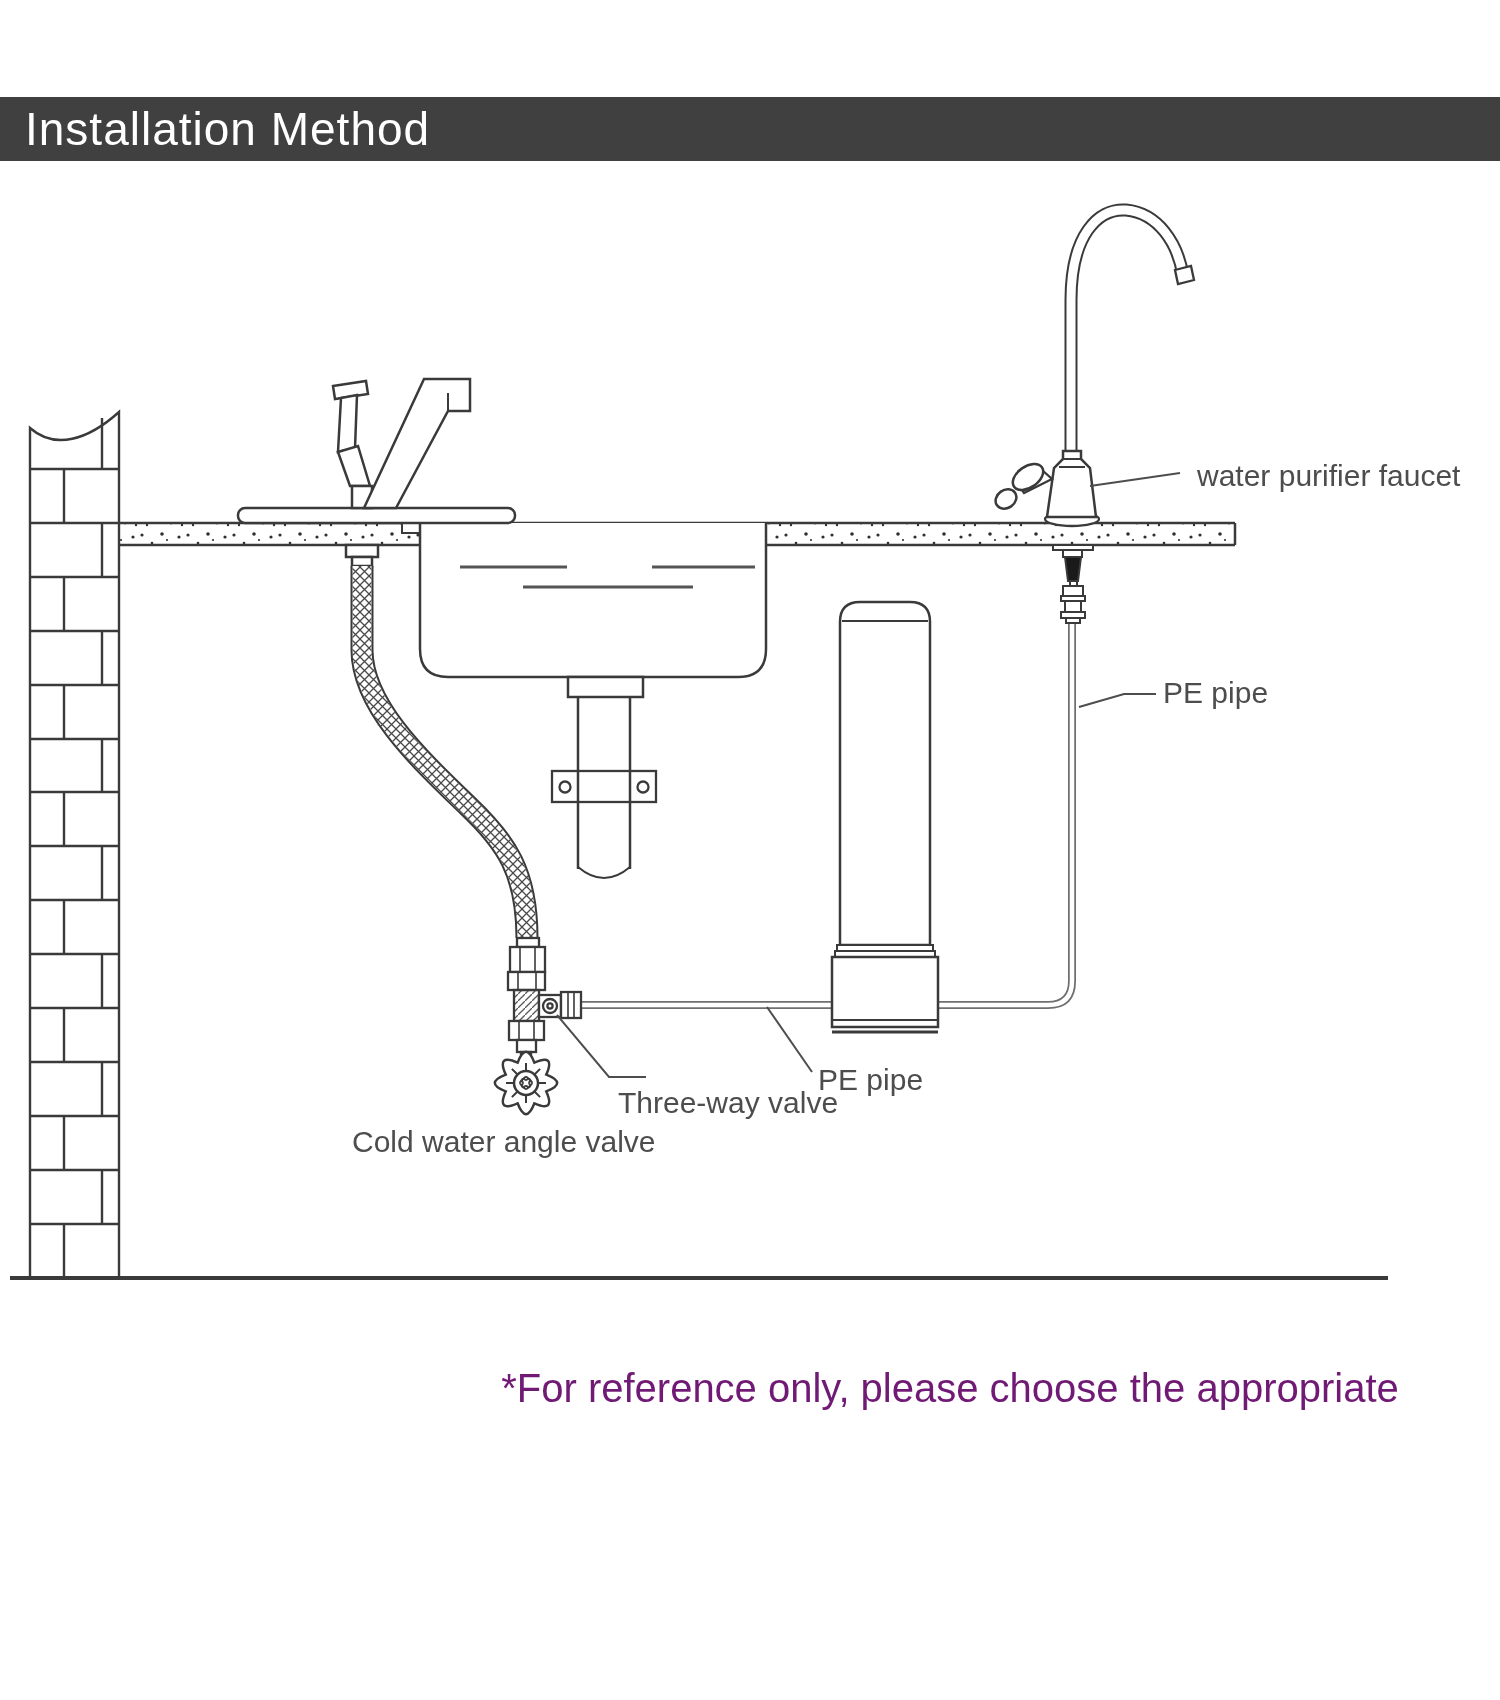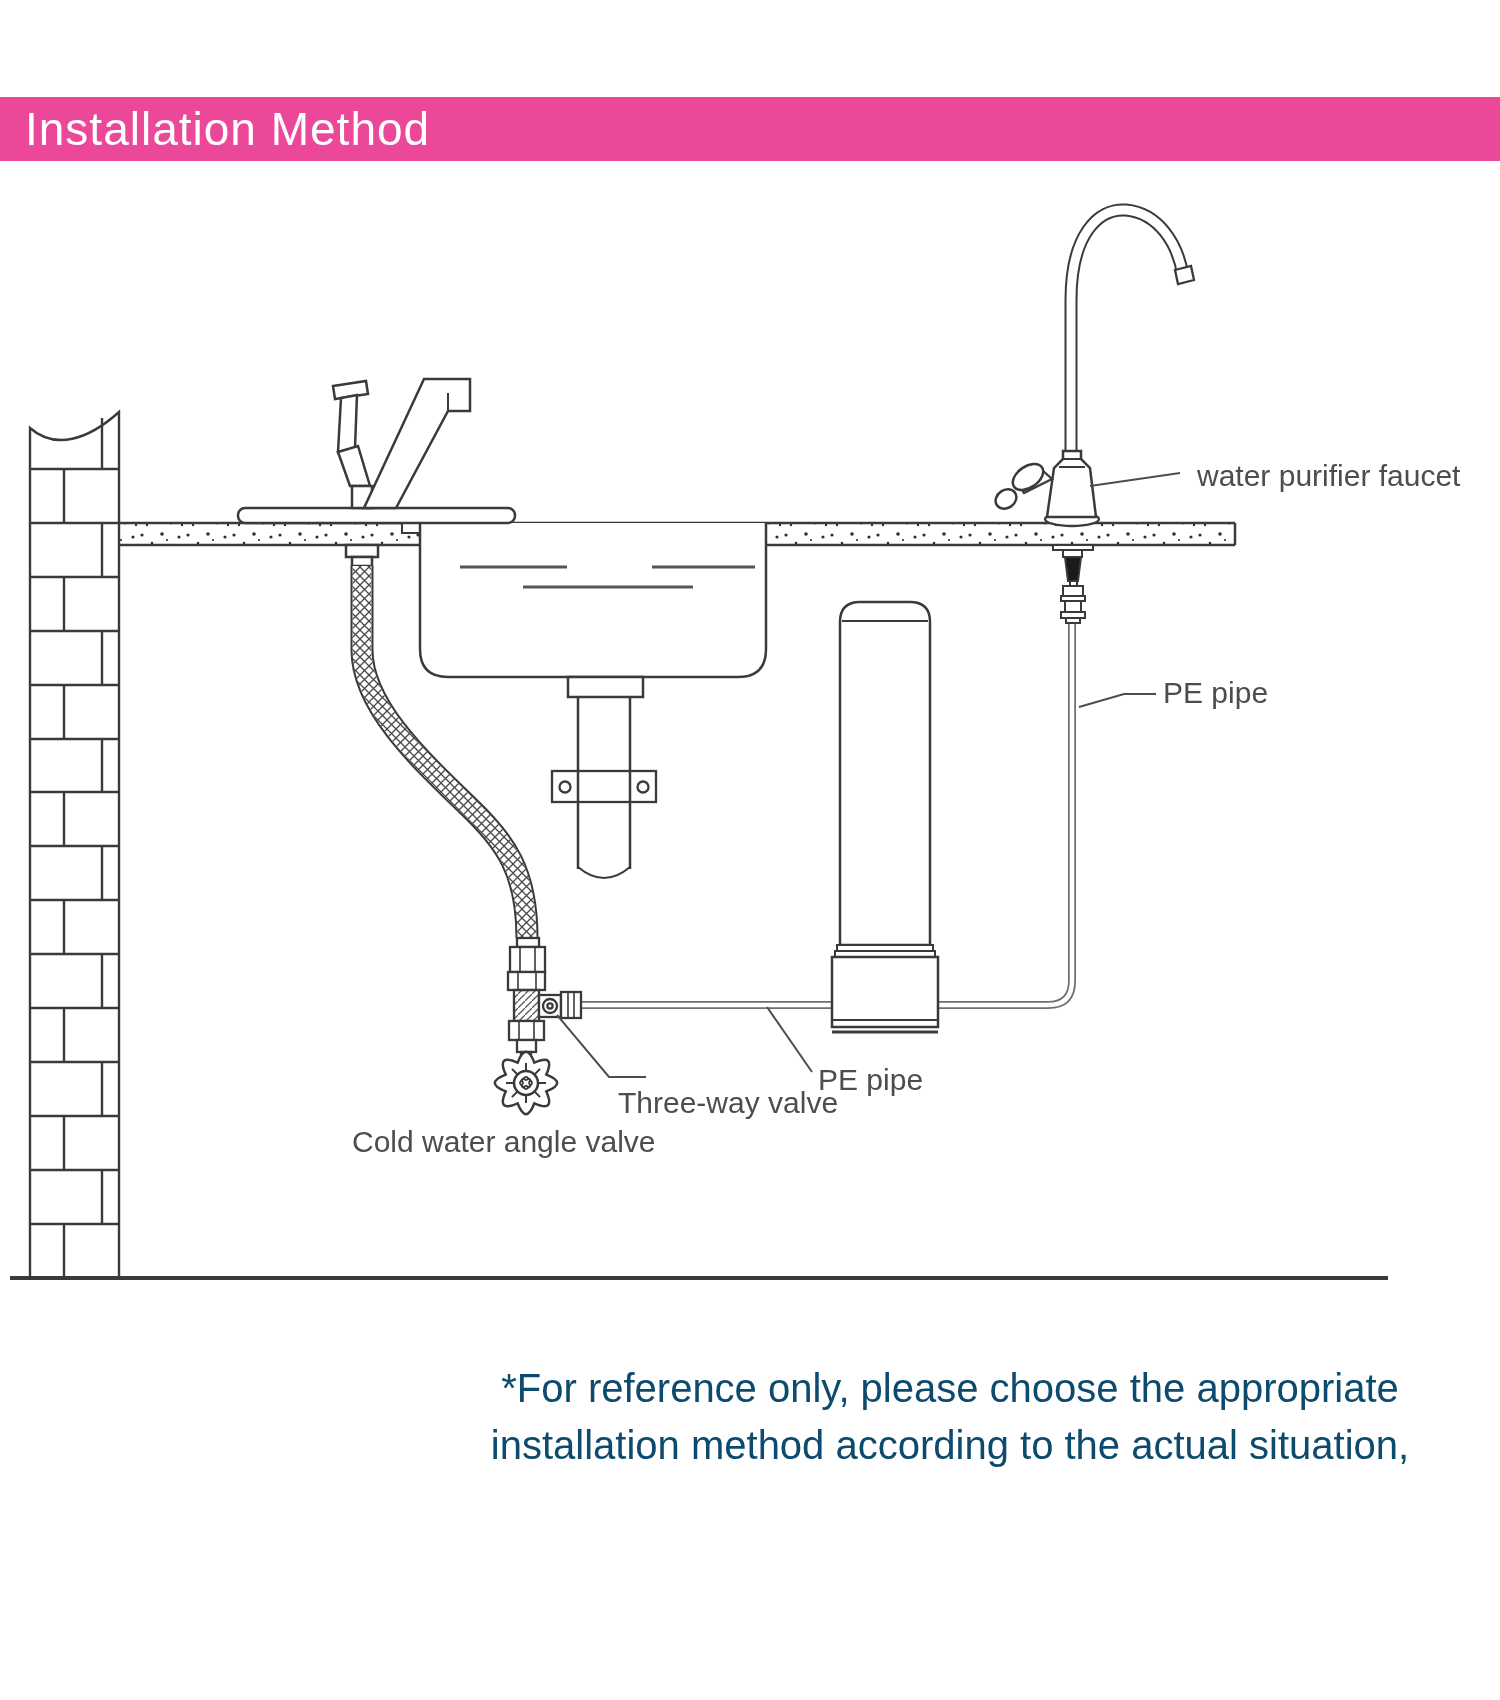--- a/index.html
+++ b/index.html
@@ -1,28 +1,28 @@
 <!DOCTYPE html>
 <html><head>
 <meta charset="utf-8">
 <style>
   html,body{margin:0;padding:0;background:#ffffff;}
   body{position:relative;width:1500px;height:1700px;font-family:"Liberation Sans",sans-serif;overflow:hidden;}
   .header-bar{
     position:absolute;left:0;top:97px;width:1500px;height:64px;
-    background:#ec4899;display:flex;align-items:center;
+    background:#404040;display:flex;align-items:center;
   }
   .header-bar .title{
     color:#ffffff;font-size:46px;padding-left:25px;letter-spacing:1px;
     font-family:"Liberation Sans",sans-serif;font-weight:400;
   }
   svg.diagram{position:absolute;left:0;top:0;}
   .note-block{
     position:absolute;left:400px;top:1360px;width:1100px;
-    text-align:center;color:#0c4a6e;font-size:40px;line-height:57px;
+    text-align:center;color:#701a75;font-size:40px;line-height:57px;
     font-family:"Liberation Sans",sans-serif;
   }
   text.lbl{font-family:"Liberation Sans",sans-serif;font-size:30px;fill:#4d4d4d;}
 </style>
 </head>
 <body>
 
 <div class="header-bar">
   <div class="title">Installation Method</div>
 </div>
@@ -190,14 +190,13 @@
 
   <text class="lbl" x="1197" y="486">water purifier faucet</text>
   <text class="lbl" x="1163" y="703">PE pipe</text>
   <text class="lbl" x="818" y="1090">PE pipe</text>
   <text class="lbl" x="618" y="1113">Three-way valve</text>
   <text class="lbl" x="352" y="1152">Cold water angle valve</text>
 </svg>
 
 <div class="note-block">
   <div>*For reference only, please choose the appropriate</div>
-  <div>installation method according to the actual situation,</div>
 </div>
 
 </body></html>

